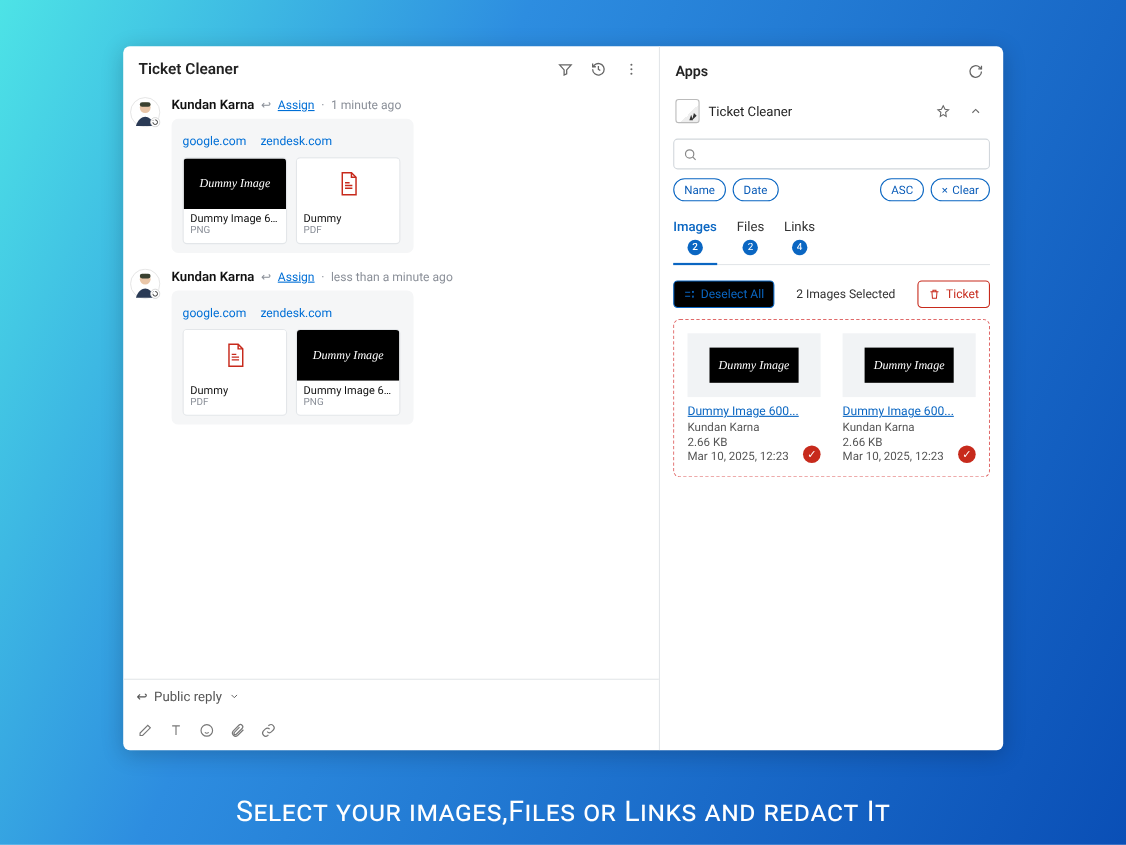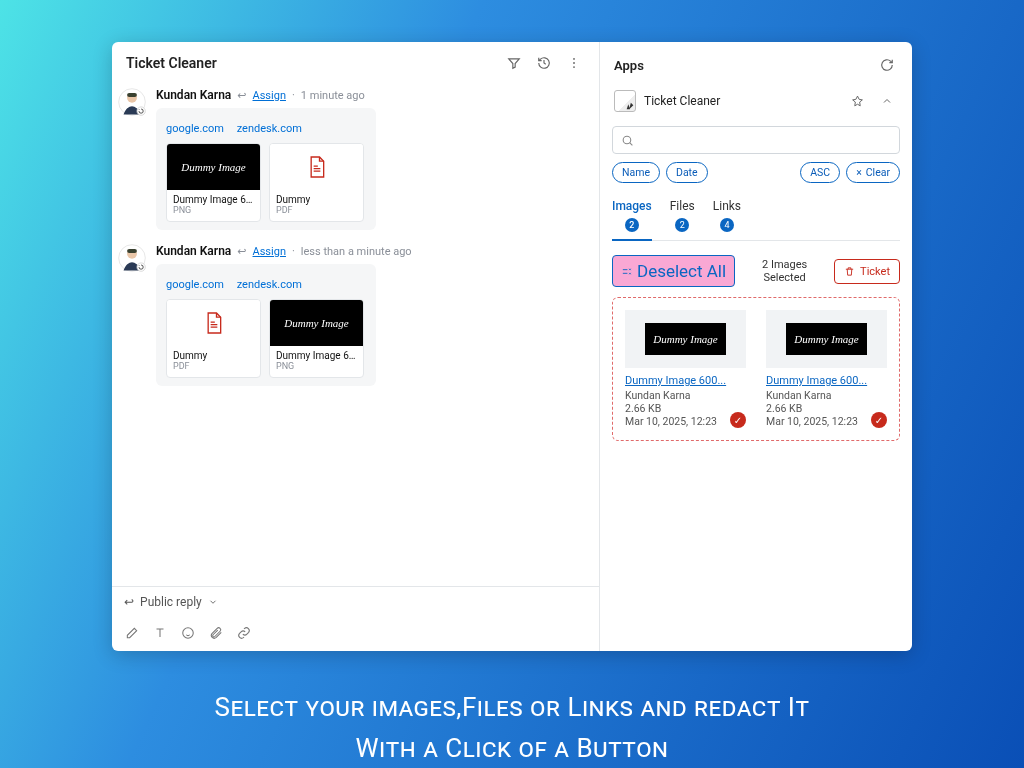--- a/index.html
+++ b/index.html
@@ -60,21 +60,21 @@
   .pill.clear { display:flex; align-items:center; gap:4px;}
   .pill-spacer { flex:1; }
 
   .tabs { display:flex; gap:18px; padding: 2px 0 0; border-bottom:1px solid #e3e6e9; font-size:12px;}
   .tab { display:flex; align-items:center; gap:5px; padding: 4px 0 8px; color:#333; cursor:pointer; position:relative;flex-direction:column;}
   .tab.active { color:#0a66c2; font-weight:500;}
   .tab.active::after { content:""; position:absolute; left:0; right:0; bottom:-1px; height:2px; background:#0a66c2;}
   .count-badge { background:#0a66c2; color:#fff; min-width:14px; height:14px; border-radius:50%; font-size:9px; display:flex; align-items:center; justify-content:center; padding:0 3px;}
 
   .action-row { display:flex; align-items:center; gap:8px; margin:14px 0 10px; font-size:11px;}
-  .btn-outline { border:1px solid #0a66c2; color:#0a66c2; background:#f9a8d4; border-radius:4px; padding:5px 8px; display:flex; align-items:center; gap:5px; font-size:17px; cursor:pointer;}
+  .btn-outline { border:1px solid #0a66c2; color:#0a66c2; background:#000000; border-radius:4px; padding:5px 8px; display:flex; align-items:center; gap:5px; font-size:11px; cursor:pointer;}
   .btn-danger-outline { border:1px solid #c72a1c; color:#c72a1c; background:#fff; border-radius:4px; padding:5px 9px; display:flex; align-items:center; gap:5px; font-size:11px; cursor:pointer;}
   .sel-text { flex:1; text-align:center; color:#333;}
 
   .cards-wrap { border:1px dashed #e06a6a; border-radius:6px; padding:6px; display:flex; gap:8px;}
   .sel-card { flex:1; border-radius:4px; padding:6px 6px 6px; position:relative;}
   .sel-thumb { height:58px; background:#f1f3f5; display:flex; align-items:center; justify-content:center; margin-bottom:6px;}
   .sel-thumb-inner { background:#000; color:#fff; font-family:serif; font-style:italic; font-size:11px; padding:10px 8px;}
   .sel-title { color:#0a66c2; font-size:11px; text-decoration:underline; display:block; margin-bottom:2px; white-space:nowrap; overflow:hidden; text-overflow:ellipsis;}
   .sel-sub { font-size:10.5px; color:#555;}
   .sel-meta { font-size:10.5px; color:#555;}
@@ -360,14 +360,13 @@
           <div class="sel-meta">Mar 10, 2025, 12:23</div>
           <div class="check-badge">✓</div>
         </div>
       </div>
     </div>
   </div>
 </div>
 
 <div class="tagline">
   <div>Select your images,Files or Links and redact It</div>
-  <div>With a Click of a Button</div>
 </div>
 
 </body></html>

